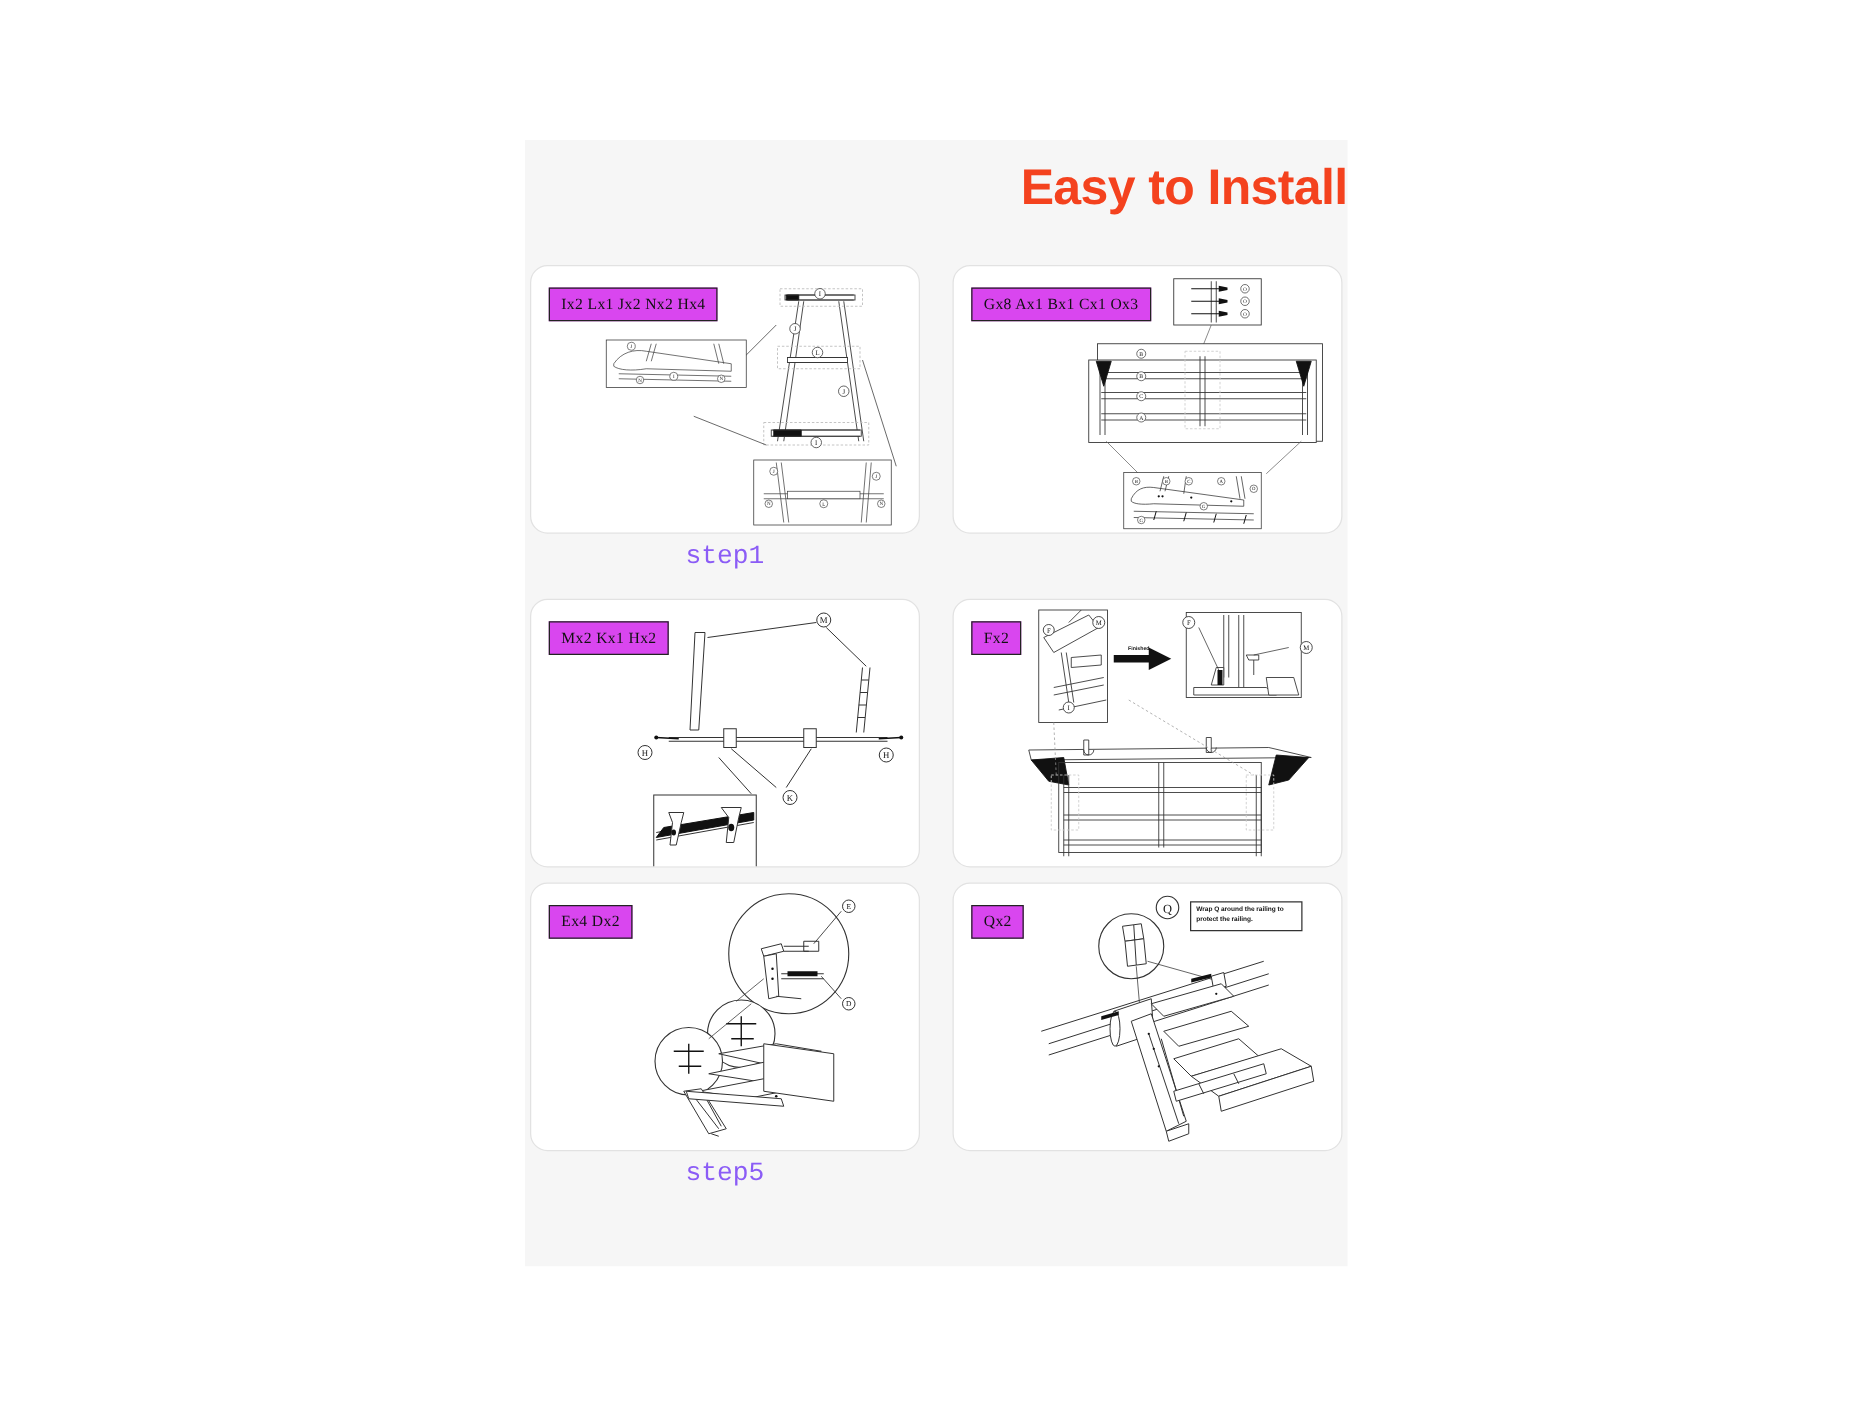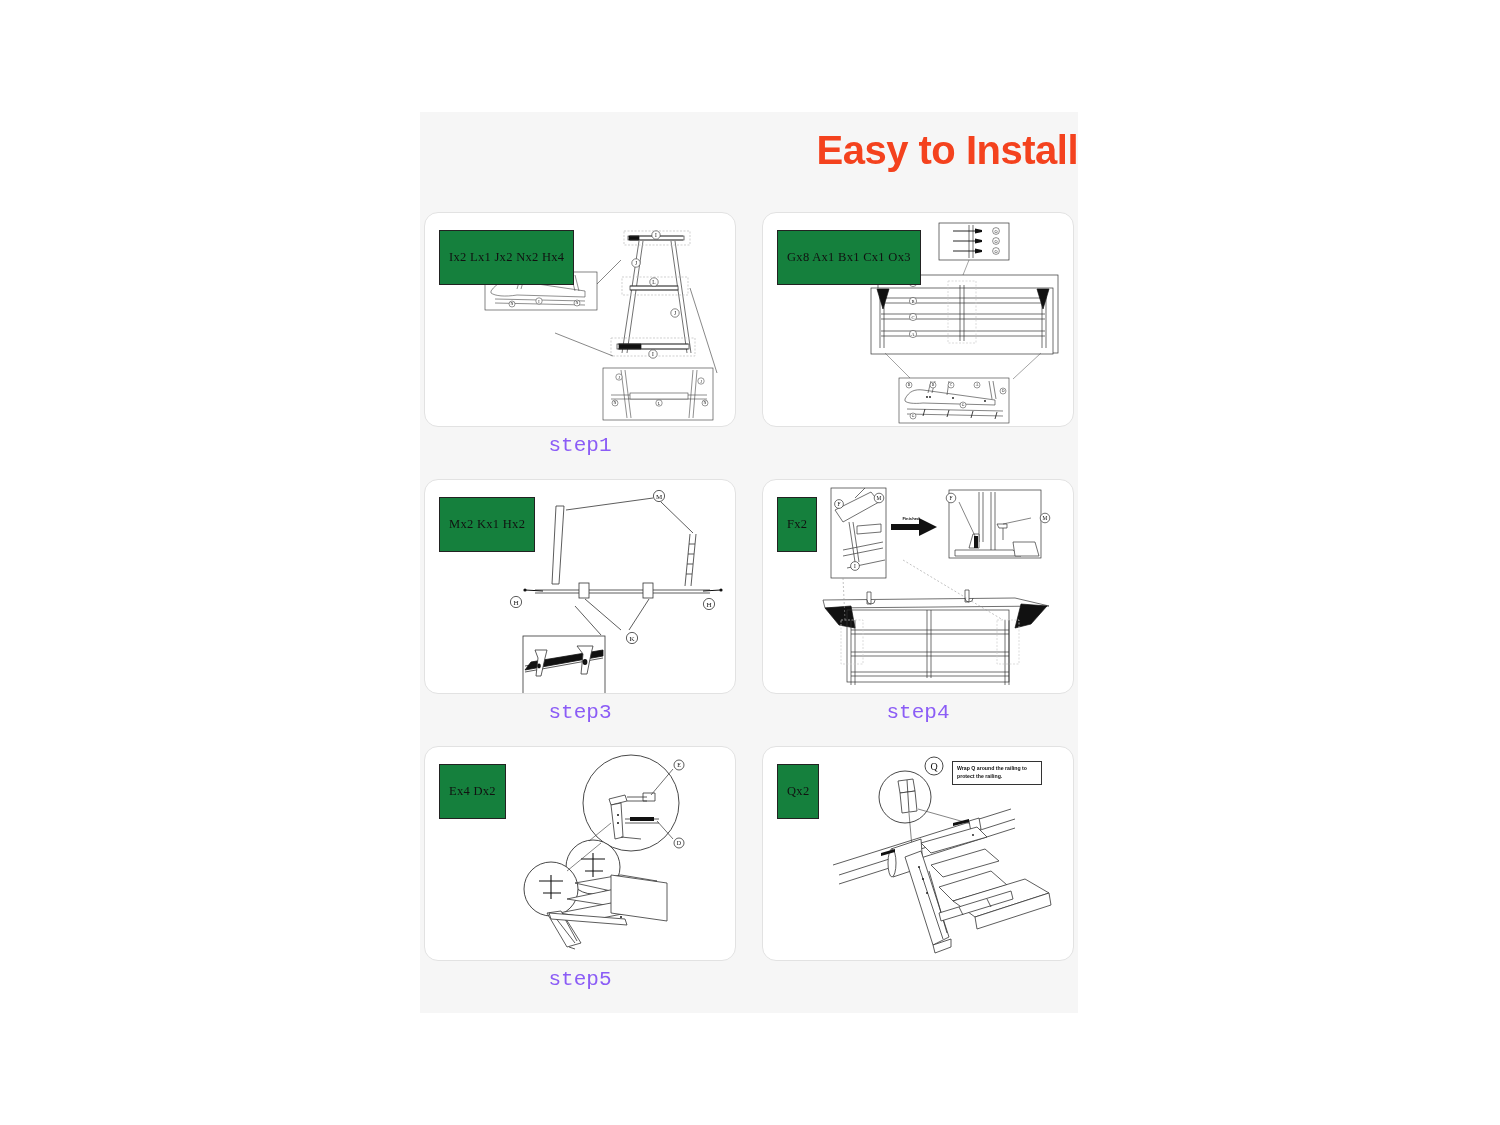--- a/index.html
+++ b/index.html
@@ -68,22 +68,22 @@
     color: #8b5cf6;
     margin-top: 7px;
     margin-bottom: 10px;
     font-family: Liberation Mono, monospace;
   }
   .parts-box {
     position: absolute;
     left: 14px;
     top: 17px;
     border: 1.4px solid #222;
-    background: #15803d;
-    padding: 19px 9px;
+    background: #d946ef;
+    padding: 5px 9px;
     font-size: 12.5px;
     font-family: "Liberation Serif", serif;
     color: #111;
     white-space: nowrap;
     letter-spacing: 0.3px;
     z-index: 6;
   }
   .note-box {
     position: absolute;
     border: 1px solid #333;
@@ -390,21 +390,20 @@
                   <path d="M110 170 L122 170 L120 178 L116 196 L111 196 L113 178 Z" fill="#fff" stroke="#333"></path>
                   <path d="M152 166 L168 166 L166 174 L162 194 L156 194 L158 174 Z" fill="#fff" stroke="#333"></path>
                 </g>
                 <g fill="#111">
                   <ellipse cx="114" cy="186" rx="1.8" ry="2.4"></ellipse>
                   <ellipse cx="160" cy="182" rx="2.4" ry="3"></ellipse>
                 </g>
               </svg>
             </div>
           </div>
-          <div class="step-label">step3</div>
         </div>
 
         <div class="cell">
           <div class="card">
             <div class="parts-box">Fx2</div>
             <div class="art">
               <svg viewBox="0 0 312 215" width="312" height="215">
 
                 <g fill="none" stroke="#333" stroke-width="0.7">
                   <rect x="68" y="8" width="55" height="90" fill="#fff"></rect>
@@ -485,21 +484,20 @@
                   <path d="M202 118 a4 4 0 1 0 8 0" fill="none"></path>
                 </g>
 
                 <g stroke="#999" stroke-width="0.6" stroke-dasharray="2 2">
                   <line x1="80" y1="98" x2="82" y2="140"></line>
                   <line x1="140" y1="80" x2="240" y2="140"></line>
                 </g>
               </svg>
             </div>
           </div>
-          <div class="step-label">step4</div>
         </div>
       </div>
 
       <div class="row">
 
         <div class="cell">
           <div class="card">
             <div class="parts-box">Ex4  Dx2</div>
             <div class="art">
               <svg viewBox="0 0 312 215" width="312" height="215">

